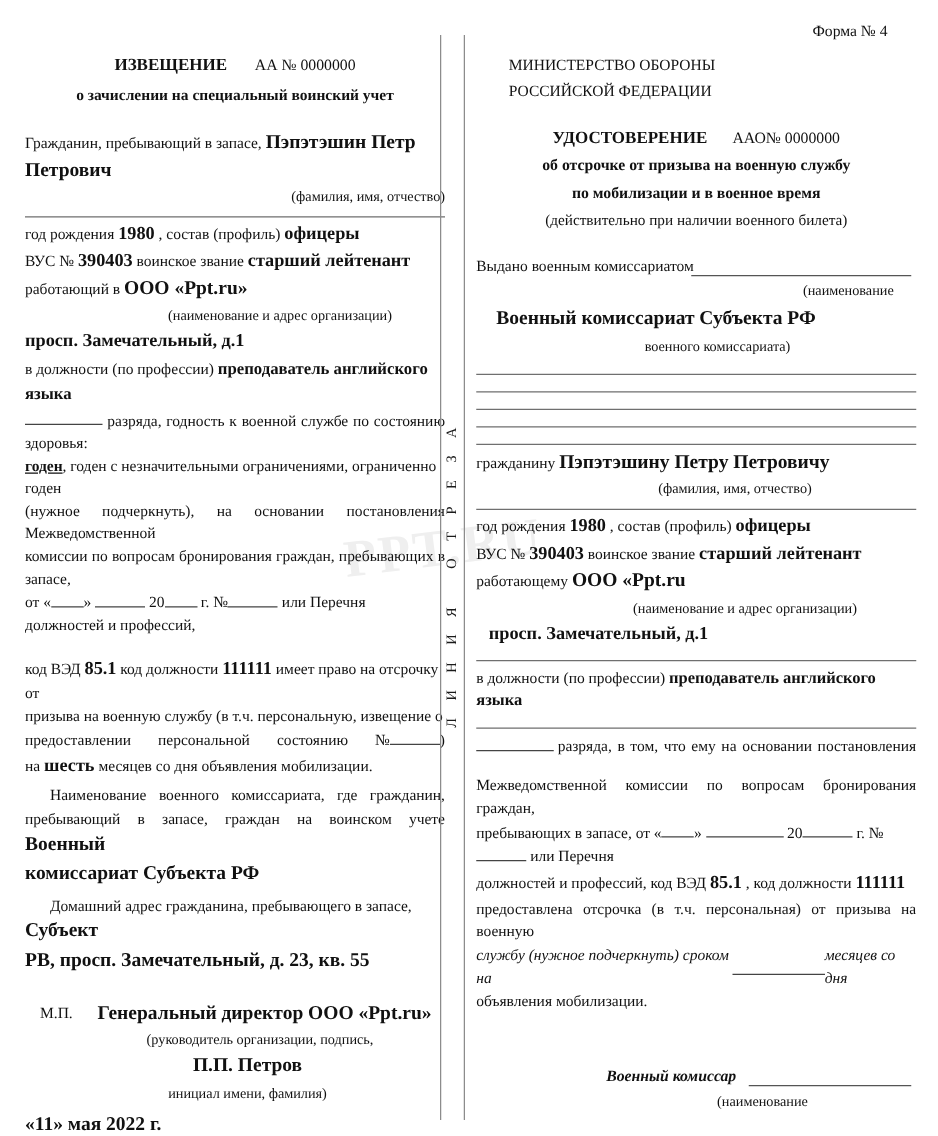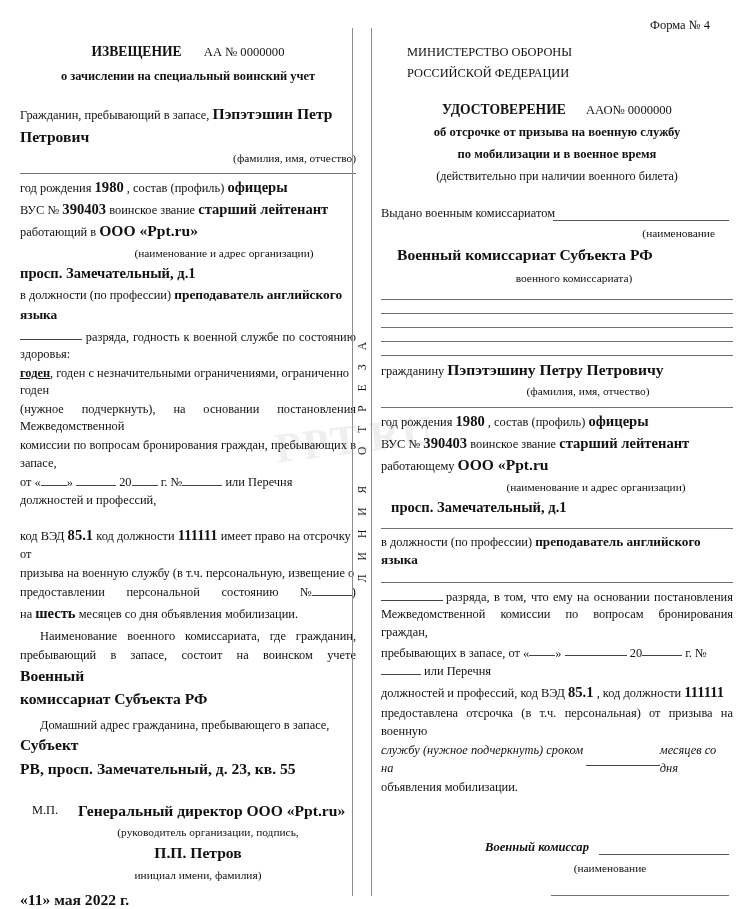--- a/index.html
+++ b/index.html
@@ -232,21 +232,21 @@
     </div>
 
     <div style="margin-top:5px;display:flex;justify-content:space-between;padding-left:20px;">
       <span>Наименование</span>
       <span>военного</span>
       <span>комиссариата,</span>
       <span>где</span>
       <span>гражданин,</span>
     </div>
     <div class="just" style="margin-top:1px;">
-      <span>пребывающий в запасе, состоит на воинском учете</span>
+      <span>пребывающий в запасе, граждан на воинском учете</span>
       <span class="bigger">Военный</span>
     </div>
     <div class="bigger" style="margin-top:1px;">комиссариат Субъекта РФ</div>
 
     <div class="indent" style="margin-top:7px;">
       <span>Домашний адрес гражданина, пребывающего в запасе,</span>
       <span class="bigger">Субъект</span>
     </div>
     <div style="margin-top:1px;">
       <span class="bigger">РВ, просп. Замечательный, д. 23, кв. 55</span>
@@ -334,21 +334,21 @@
       <span><span class="underline-blank ub-lg"></span>
       <span>разряда,</span></span>
       <span>в</span>
       <span>том,</span>
       <span>что</span>
       <span>ему</span>
       <span>на</span>
       <span>основании</span>
       <span>постановления</span>
     </div>
-    <div class="just" style="margin-top:0;">Межведомственной комиссии по вопросам бронирования граждан,</div>
+    <div class="just" style="margin-top:14px;">Межведомственной комиссии по вопросам бронирования граждан,</div>
     <div style="margin-top:2px;">
       <span>пребывающих в запасе, от «</span><span class="underline-blank ub-sm"></span><span>»</span>
       <span class="underline-blank ub-lg"></span>
       <span>20</span><span class="underline-blank ub-md"></span>
       <span>г. №</span><span class="underline-blank ub-md"></span>
       <span>или Перечня</span>
     </div>
     <div style="margin-top:2px;">
       <span>должностей и профессий, код ВЭД</span>
       <span class="big">85.1</span>

